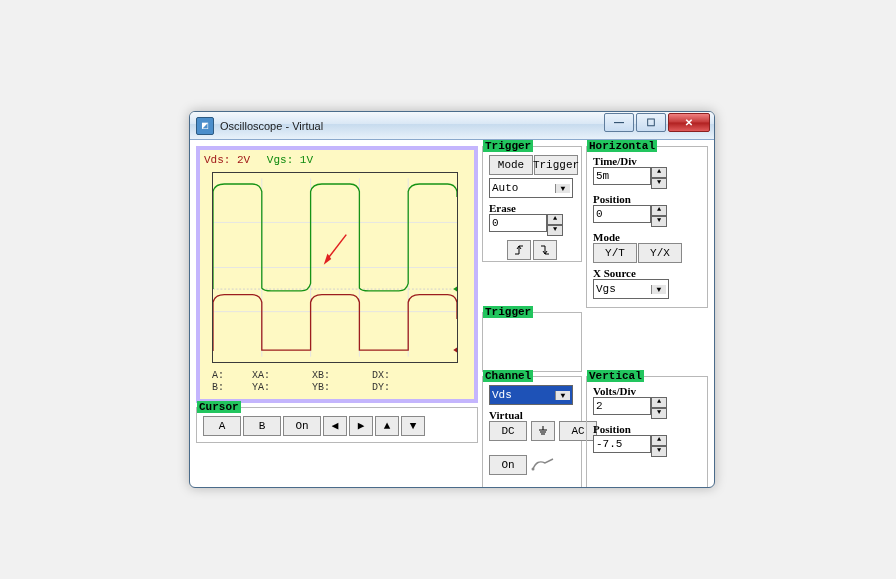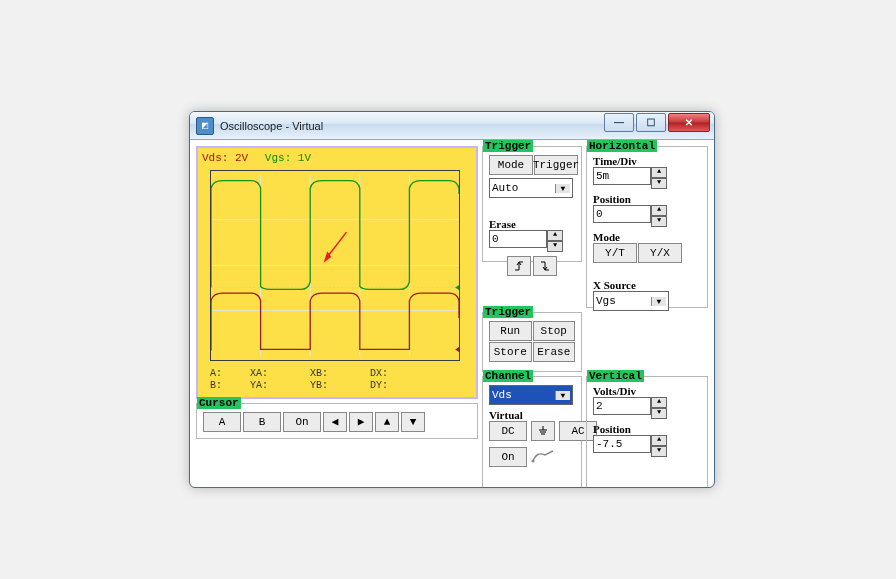--- a/index.html
+++ b/index.html
@@ -25,21 +25,21 @@
 .btn.pill{min-width:34px}
 .select{height:18px;border:1px solid #666;background:#fff;font-family:"SimSun","Courier New",monospace;font-size:11px;display:flex;align-items:center;justify-content:space-between;padding:0 2px}
 .select .arrow{width:14px;text-align:center;border-left:1px solid #888;background:#e5e5e5;font-size:8px}
 .select.blue{background:#1e52b7;color:#fff}
 .spin{display:flex}
 .spin input{width:52px;height:16px;border:1px solid #666;padding:0 2px;font-family:"SimSun","Courier New",monospace;font-size:11px}
 .spin .spbtns{display:flex;flex-direction:column}
 .spin .sb{width:14px;height:9px;border:1px solid #666;background:#e5e5e5;font-size:7px;line-height:7px;text-align:center}
 
 .left-col{display:flex;flex-direction:column;gap:4px}
-.scope{height:249px;border:2px solid #c4b5fd;background:#fde047;position:relative}
+.scope{height:249px;border:4px solid #c4b5fd;background:#fef9c3;position:relative}
 .scope-inner{position:absolute;inset:4px}
 .legend{height:14px;font-family:"SimSun","Courier New",monospace;font-size:11px}
 .legend .l1{color:#a01818}
 .legend .l2{color:#0f8a0f;margin-left:10px}
 .plot{position:absolute;left:8px;right:12px;top:18px;bottom:32px;border:1px solid #3a3a3a}
 .plot svg{width:100%;height:100%;display:block}
 .axis-info{position:absolute;left:8px;right:12px;bottom:2px;font-family:"SimSun","Courier New",monospace;font-size:10px;color:#333;display:grid;grid-template-columns:40px 60px 60px 60px;row-gap:1px}
 .ctrlrow{display:flex;gap:4px}
 .cursor-group{flex:1}
 .data-group{width:94px}
@@ -148,21 +148,21 @@
     </div>
 
     <div class="right-col">
 
       <div class="group trig-group">
         <span class="group-title">Trigger</span>
         <div style="display:flex;gap:1px;margin-bottom:3px">
           <span class="btn pill">Mode</span>
           <span class="btn pill">Trigger</span>
         </div>
-        <div class="select" style="width:78px;margin-bottom:20px">
+        <div class="select" style="width:78px;margin-bottom:4px">
           <span>Auto</span>
               <span class="arrow">▼</span>
         </div>
         <div class="label mono">Erase</div>
         <div class="spin">
           <input readonly="" value="0" style="">
           <div class="spbtns">
                 <div class="sb">▲</div>
                 <div class="sb">▼</div>
               </div>
@@ -193,51 +193,45 @@
         </div>
         <div class="label mono">Position</div>
         <div class="spin" style="margin-bottom:4px">
           <input readonly="" value="0" style="">
           <div class="spbtns">
                 <div class="sb">▲</div>
                 <div class="sb">▼</div>
               </div>
         </div>
         <div class="label mono">Mode</div>
-        <div style="display:flex;gap:1px;margin-bottom:16px">
+        <div style="display:flex;gap:1px;margin-bottom:4px">
           <span class="btn pill">Y/T</span>
           <span class="btn pill">Y/X</span>
         </div>
         <div class="label mono">X Source</div>
         <div class="select" style="width:70px">
           <span>Vgs</span>
               <span class="arrow">▼</span>
         </div>
       </div>
 
       <div class="group stor-group">
         <span class="group-title">Trigger</span>
-        <div style="display:grid;grid-template-columns:1fr 1fr;gap:1px">
-          <span class="btn">Run</span>
-          <span class="btn">Stop</span>
-          <span class="btn">Store</span>
-          <span class="btn">Erase</span>
-        </div>
       </div>
 
       <div></div>
 
       <div class="group chan-group">
         <span class="group-title">Channel</span>
         <div class="select blue" style="width:78px;margin-bottom:4px">
           <span>Vds</span>
               <span class="arrow" style="background:#e5e5e5;color:#000">▼</span>
         </div>
         <div class="label mono">Virtual</div>
-        <div style="display:flex;gap:4px;margin-bottom:6px">
+        <div style="display:flex;gap:4px;margin-bottom:14px">
           <span class="btn">DC</span>
           <span class="btn icon">
             <svg width="12" height="10">
                   <line x1="6" y1="0" x2="6" y2="4" stroke="#000"></line>
                   <line x1="2" y1="4" x2="10" y2="4" stroke="#000"></line>
                   <line x1="3" y1="6" x2="9" y2="6" stroke="#000"></line>
                   <line x1="4" y1="8" x2="8" y2="8" stroke="#000"></line>
                 </svg>
           </span>
           <span class="btn">AC</span>

